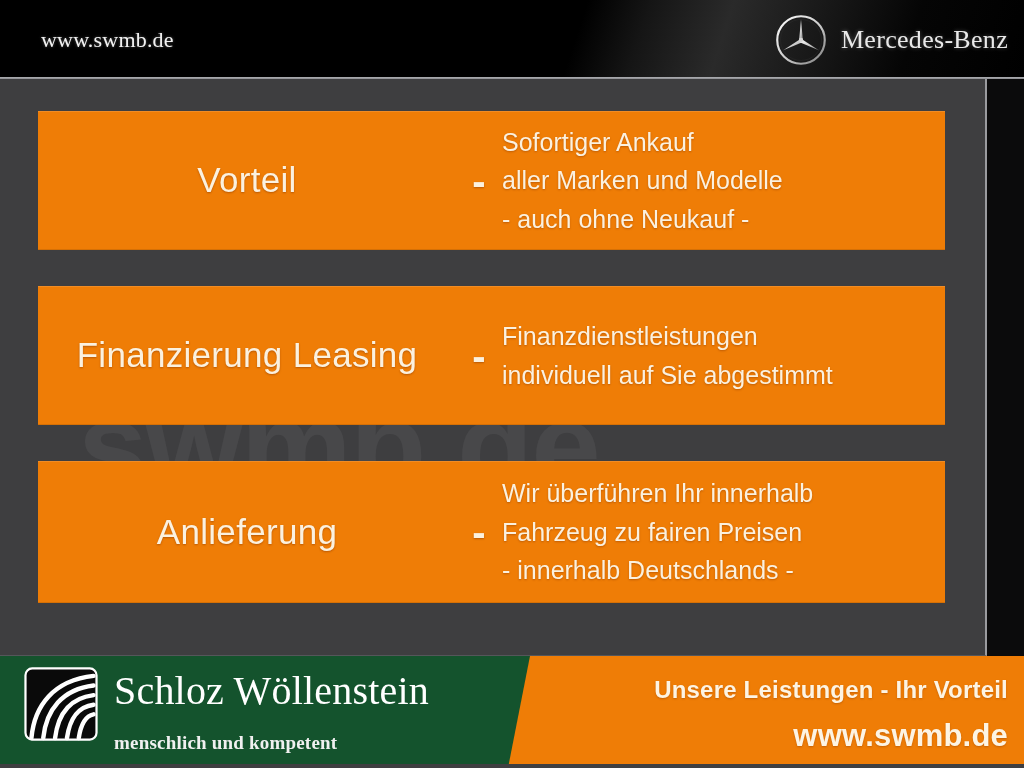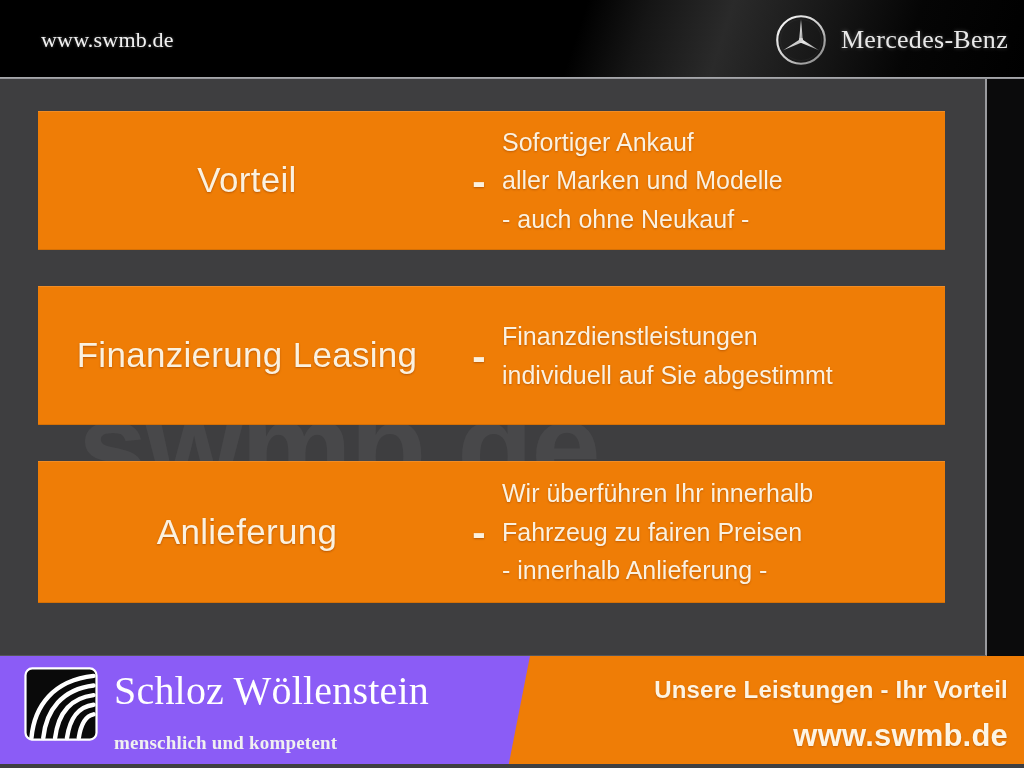--- a/index.html
+++ b/index.html
@@ -138,21 +138,21 @@
   }
   .row-desc .line { display: block; }
 
   
   .footer {
     position: absolute;
     left: 0;
     top: 656px;
     width: 1024px;
     height: 108px;
-    background: #8b5cf6;
+    background: #14532d;
     overflow: hidden;
   }
   .footer-orange {
     position: absolute;
     left: 0; top: 0;
     width: 1024px;
     height: 112px;
     background: #ef7d06;
     clip-path: polygon(530px 0, 1024px 0, 1024px 112px, 508px 112px);
   }
@@ -264,21 +264,21 @@
         <span class="line">individuell auf Sie abgestimmt</span>
       </div>
     </div>
 
     <div class="row row-3">
       <div class="row-title">Anlieferung</div>
       <div class="row-dash">-</div>
       <div class="row-desc">
         <span class="line">Wir überführen Ihr innerhalb</span>
         <span class="line">Fahrzeug zu fairen Preisen</span>
-        <span class="line">- innerhalb Anlieferung -</span>
+        <span class="line">- innerhalb Deutschlands -</span>
       </div>
     </div>
   </div>
 
   <div class="panel-right-fill"></div>
 
   <div class="footer">
     <div class="footer-orange"></div>
 
     <div class="sw-logo-wrap">

